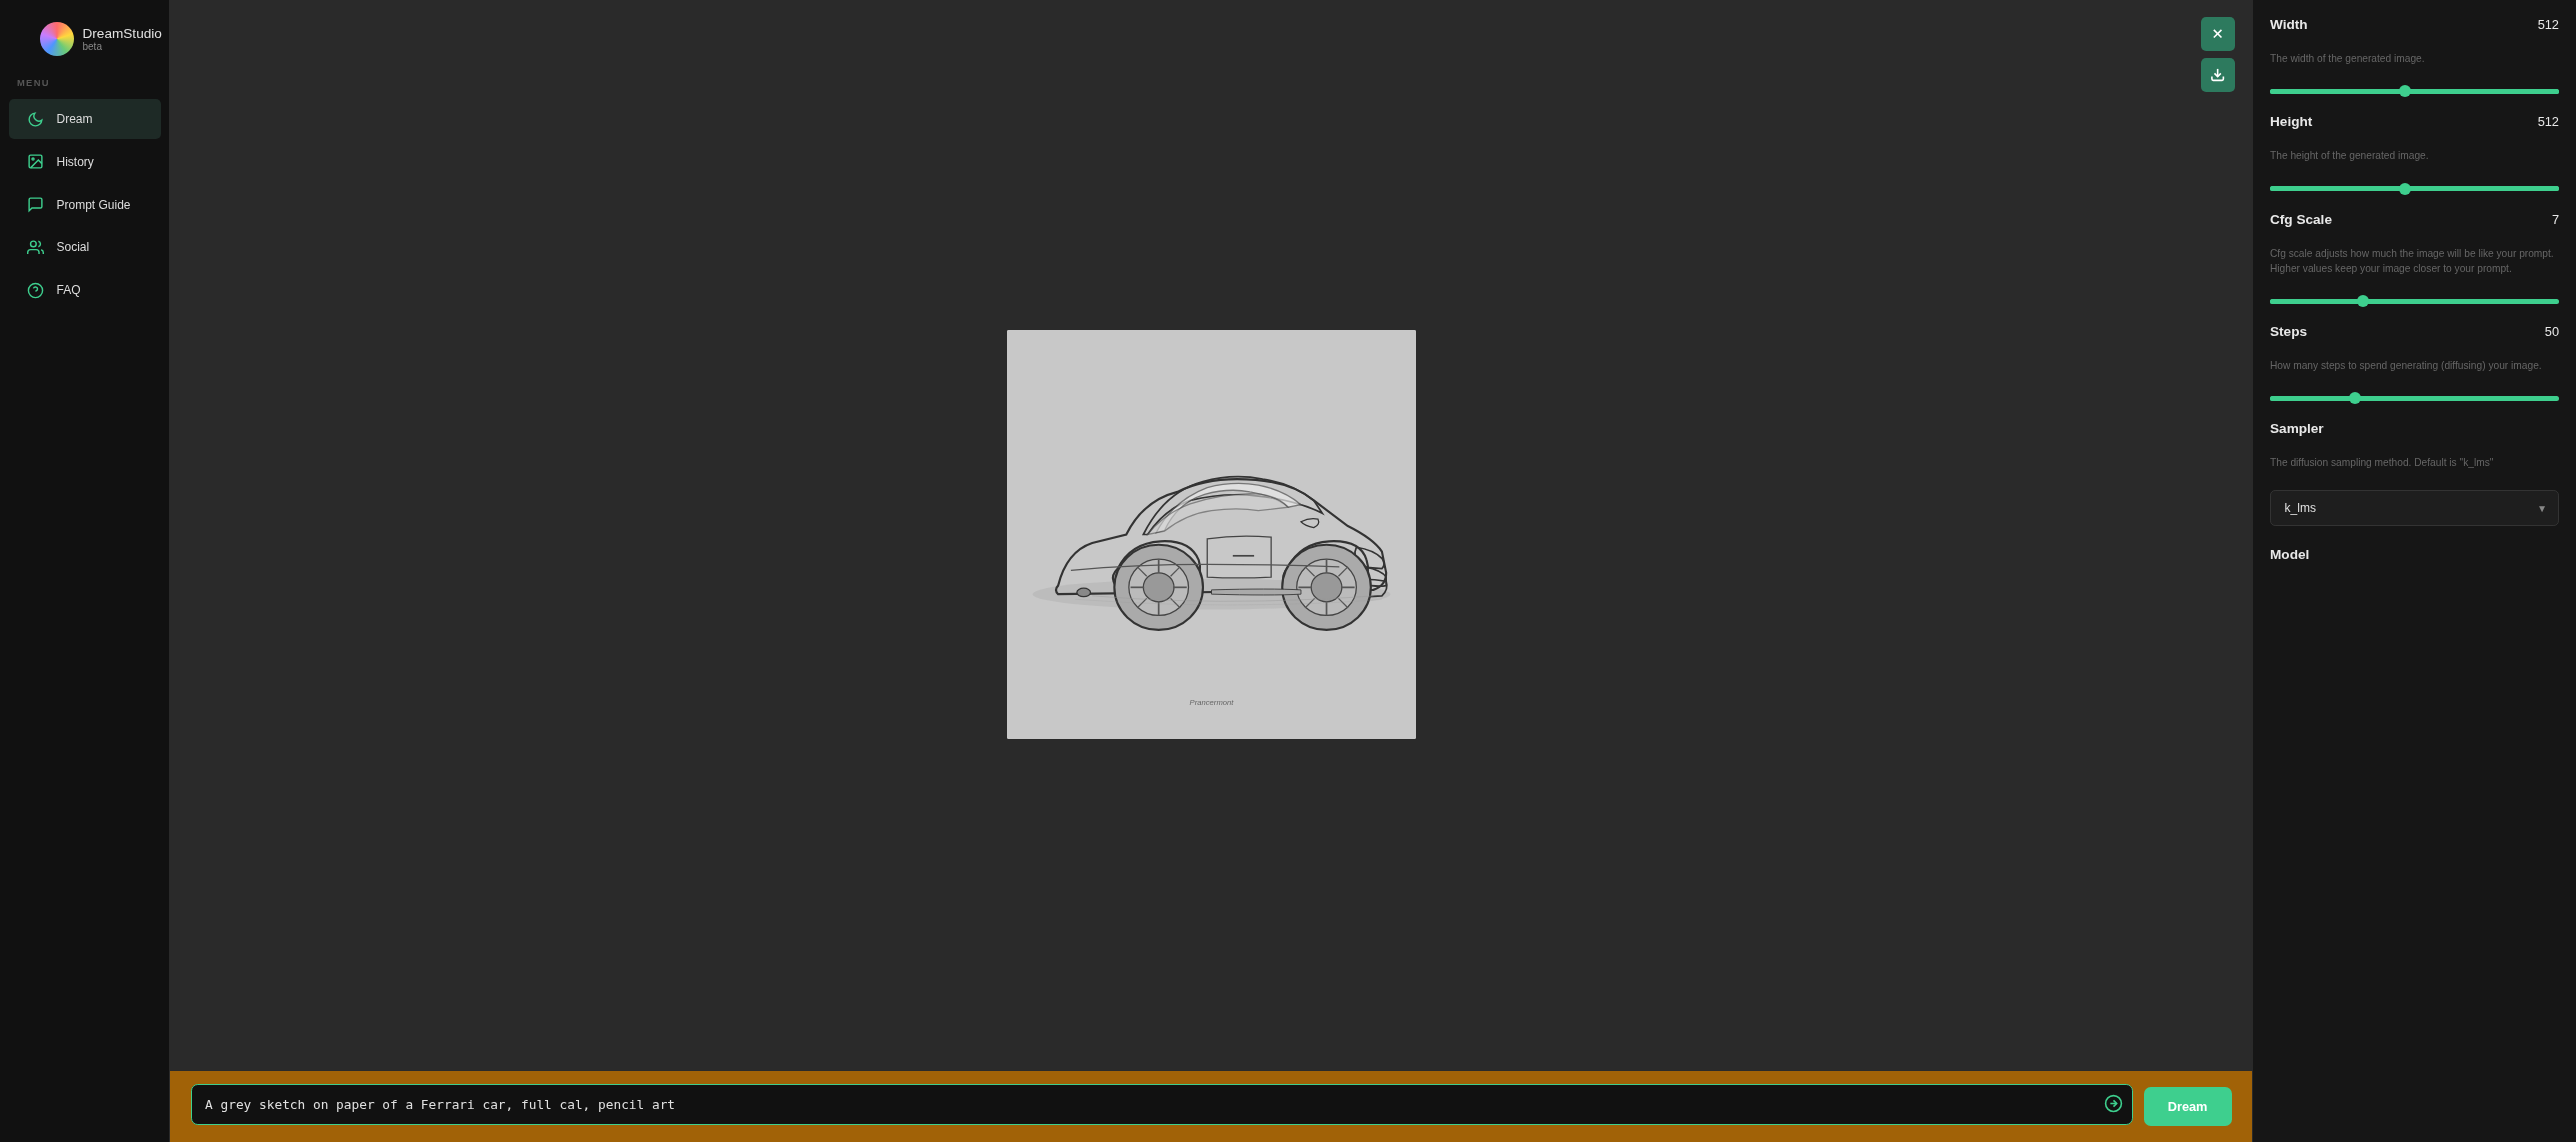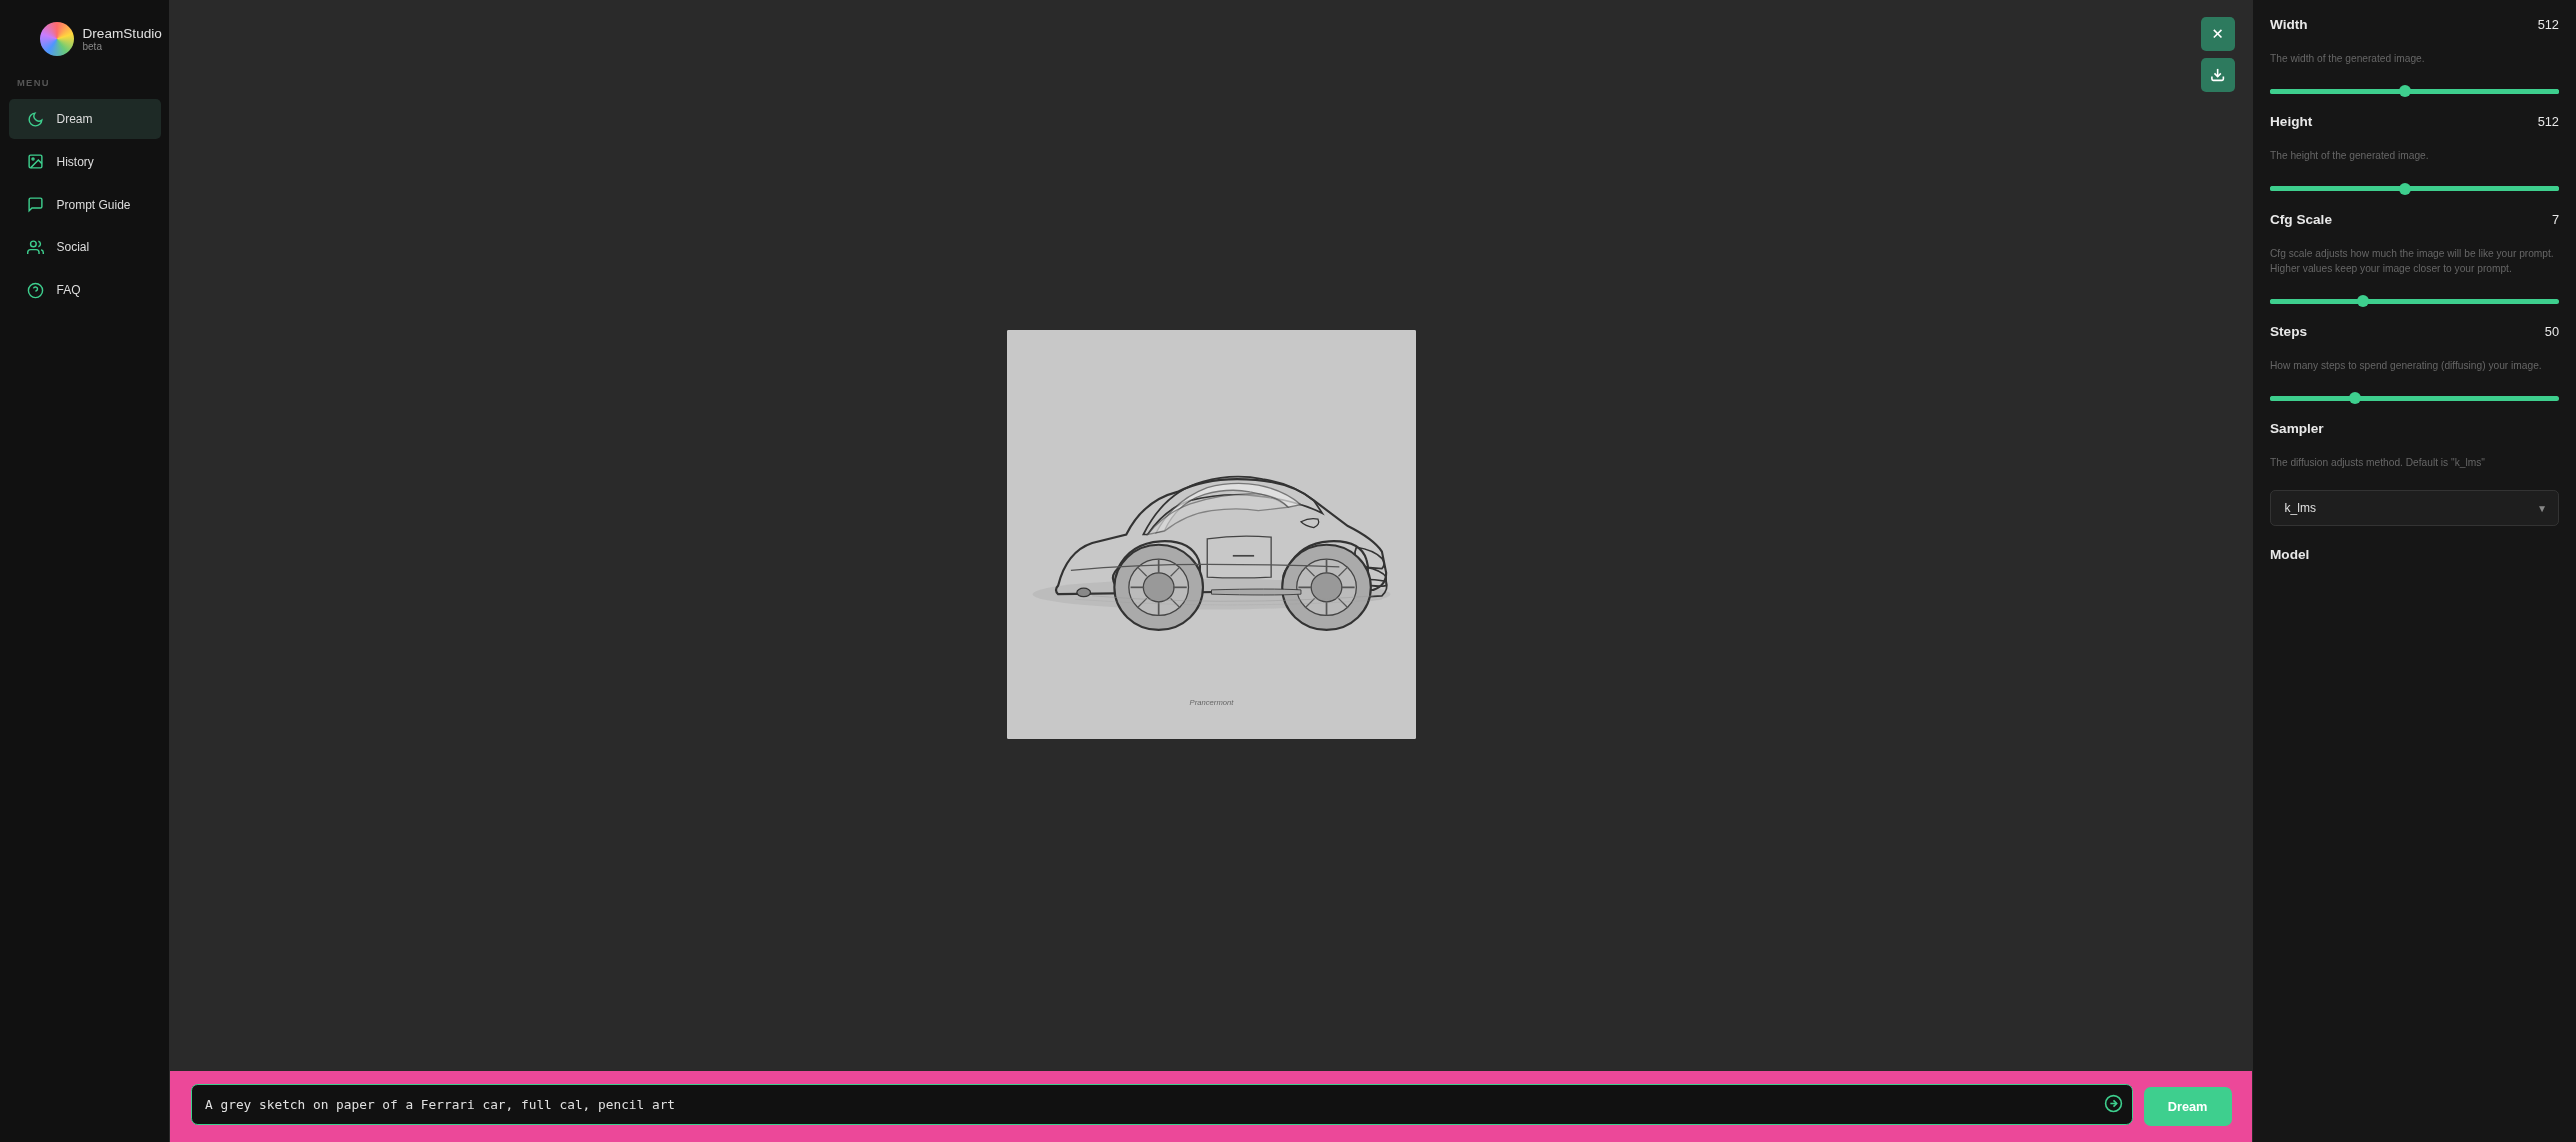--- a/index.html
+++ b/index.html
@@ -133,21 +133,21 @@
       display: flex;
       align-items: center;
       justify-content: center;
       color: #ffffff;
       font-size: 15.3px;
     }
 
     
     #prompt-bar {
       padding: 13.6px 20.5px;
-      background: #ec4899;
+      background: #a16207;
       display: flex;
       align-items: center;
       gap: 10.2px;
       border-top: 0.9px solid #2a2a2a;
     }
     #prompt-input-wrapper {
       flex: 1;
       position: relative;
     }
     #prompt-input {
@@ -523,21 +523,21 @@
     </div>
     <span class="setting-desc">How many steps to spend generating (diffusing) your image.</span>
     <input type="range" class="custom-slider" min="10" max="150" value="50" style="background: linear-gradient(to right, rgb(62, 207, 142) 30%, rgb(42, 42, 42) 30%);">
   </div>
 
 
   <div class="setting-block">
     <div class="setting-header">
       <span class="setting-name">Sampler</span>
     </div>
-    <span class="setting-desc">The diffusion adjusts method. Default is "k_lms"</span>
+    <span class="setting-desc">The diffusion sampling method. Default is "k_lms"</span>
     <div class="dropdown-wrapper">
       <select class="dropdown-select">
         <option value="k_lms">k_lms</option>
         <option value="k_euler">k_euler</option>
         <option value="k_euler_ancestral">k_euler_ancestral</option>
         <option value="k_dpm_2">k_dpm_2</option>
         <option value="k_dpm_2_ancestral">k_dpm_2_ancestral</option>
         <option value="k_heun">k_heun</option>
         <option value="ddim">ddim</option>
         <option value="plms">plms</option>

